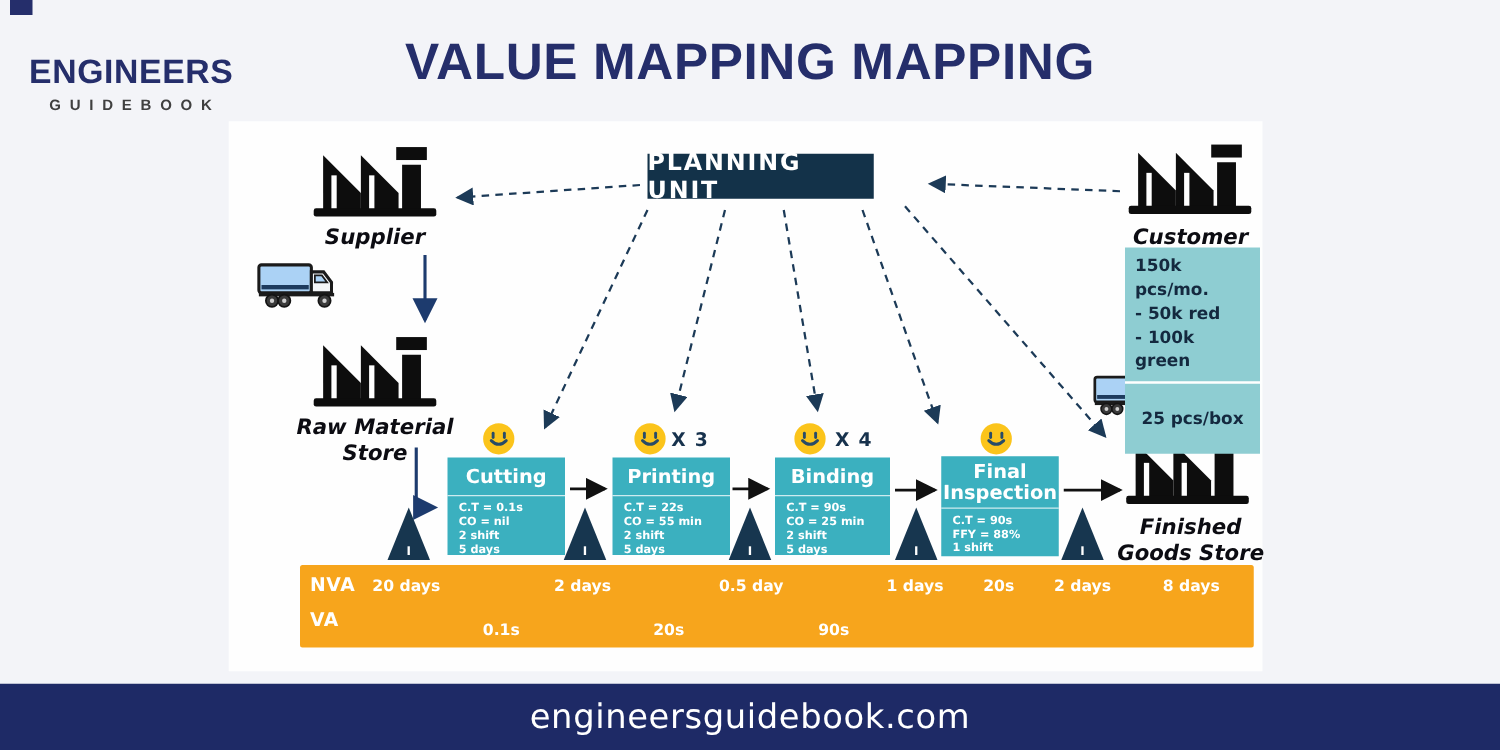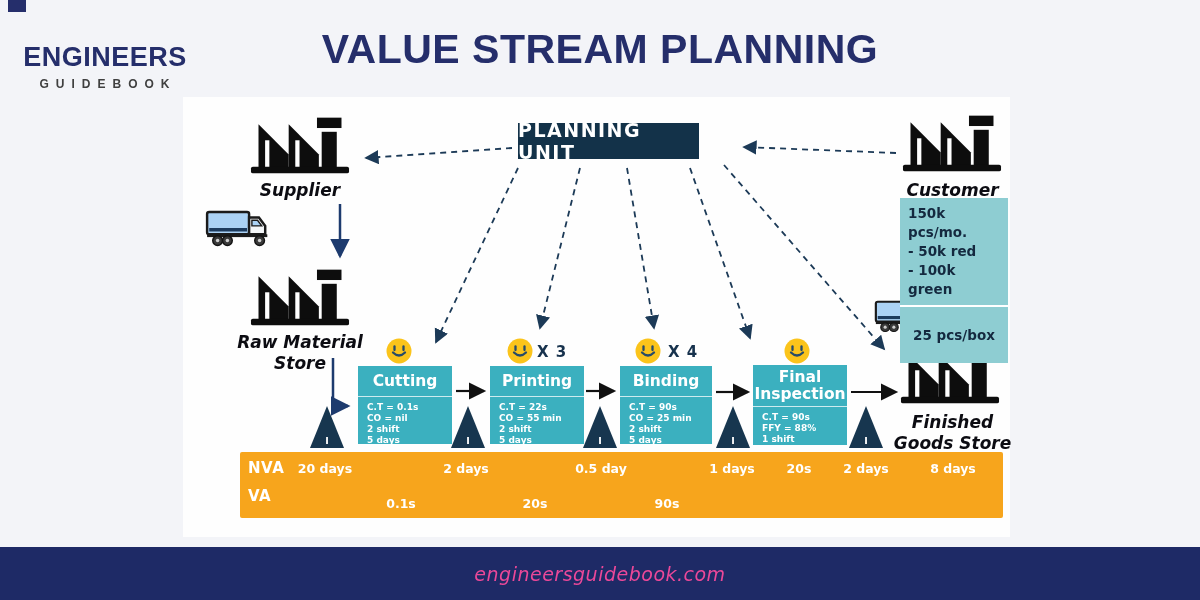--- a/index.html
+++ b/index.html
@@ -37,21 +37,21 @@
   .cust-box { position:absolute; left:900px; top:198px; width:108px; background:#8ecdd2; color:#14293f; font-weight:700; font-size:13.5px; }
   .cust-box-top { padding:6px 6px 6px 8px; line-height:19px; }
   .cust-box-bottom { border-top:2.5px solid #ffffff; padding:20px 2px; text-align:center; }
 
   .timeline { position:absolute; left:240px; top:452px; width:763px; height:66px; background:#f7a51c; border-radius:2px; }
   .tl-axis-label { position:absolute; color:#ffffff; font-weight:800; font-size:15px; letter-spacing:0.5px; }
   .tl-value { position:absolute; width:64px; text-align:center; color:#ffffff; font-weight:700; font-size:12.5px; }
 
   .footer { position:absolute; left:0; top:547px; width:1200px; height:53px; background:#1e2a66;
     display:flex; align-items:center; justify-content:center; }
-  .footer-text { color:#ec4899; font-size:19px; font-weight:500; letter-spacing:0.5px;font-style:italic; }
+  .footer-text { color:#ffffff; font-size:27px; font-weight:500; letter-spacing:0.5px; }
 
   svg.overlay { position:absolute; left:0; top:0; width:1200px; height:600px; pointer-events:none; }
   .hidden-defs { position:absolute; width:0; height:0; overflow:hidden; }
 </style>
 </head>
 <body>
 
 <svg class="hidden-defs" aria-hidden="true">
   <defs>
     <symbol id="factory" viewBox="0 0 104 70">
@@ -87,21 +87,21 @@
 
 <div id="canvas">
 
   <div class="corner-accent"></div>
 
   <div class="brand">
     <div class="brand-line1">ENGINEERS</div>
     <div class="brand-line2">GUIDEBOOK</div>
   </div>
 
-  <div class="main-title">VALUE STREAM PLANNING</div>
+  <div class="main-title">VALUE MAPPING MAPPING</div>
 
   <div class="panel"></div>
 
   <svg class="overlay" viewBox="0 0 1200 600">
     <defs>
       <marker id="mNavy" markerWidth="9" markerHeight="9" refX="7" refY="4" orient="auto">
         <path d="M0,0 L8,4 L0,8 z" fill="#1c3a57"></path>
       </marker>
       <marker id="mBlack" markerWidth="9" markerHeight="9" refX="7" refY="4" orient="auto">
         <path d="M0,0 L8,4 L0,8 z" fill="#111111"></path>

